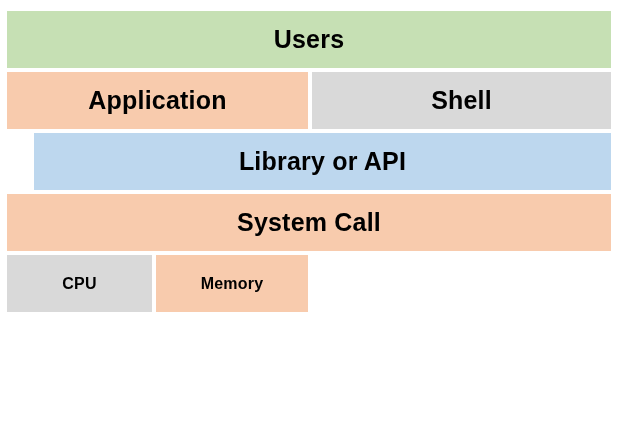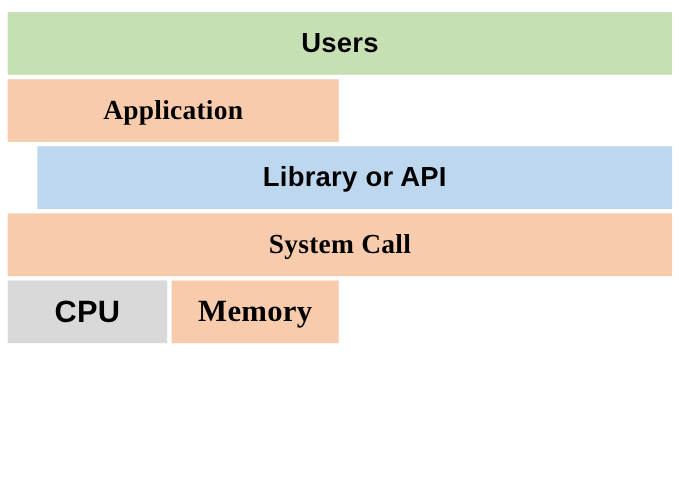--- a/index.html
+++ b/index.html
@@ -16,44 +16,45 @@
     position:absolute;left:7px;top:11px;width:604px;
     display:flex;flex-direction:column;gap:4px;
   }
   .row{display:flex;gap:4px;height:57px;}
   .cell{
     flex:1;display:flex;align-items:center;justify-content:center;
     color:var(--text);font-weight:700;font-size:25px;
     letter-spacing:0.2px;white-space:nowrap;
   }
   .green{background:var(--green);}
-  .orange{background:var(--orange);font-family:Liberation Serif, serif;}
+  .orange{background:var(--orange);}
   .blue{background:var(--blue);margin-left:27px;}
   .yellow{background:var(--yellow);}
   .gray{background:var(--gray);}
   
   .w-app{flex:0 0 301px;}
   .w-shell{flex:1;}
   .w-cpu{flex:0 0 145px;}
   .w-mem{flex:0 0 152px;text-align:center;}
   .w-sto{flex:0 0 137px;}
   .w-net{flex:1;}
-  .bottom .cell{font-size:28px;}
+  .bottom .cell{font-size:16px;}
 </style>
 </head>
 <body>
 
 <div class="diagram">
 
   <div class="row">
     <div class="cell green">Users</div>
   </div>
 
   <div class="row">
     <div class="cell orange w-app">Application</div>
+    <div class="cell gray w-shell">Shell</div>
   </div>
 
   <div class="row">
     <div class="cell blue">Library or API</div>
   </div>
 
   <div class="row">
     <div class="cell orange">System Call</div>
   </div>
 

